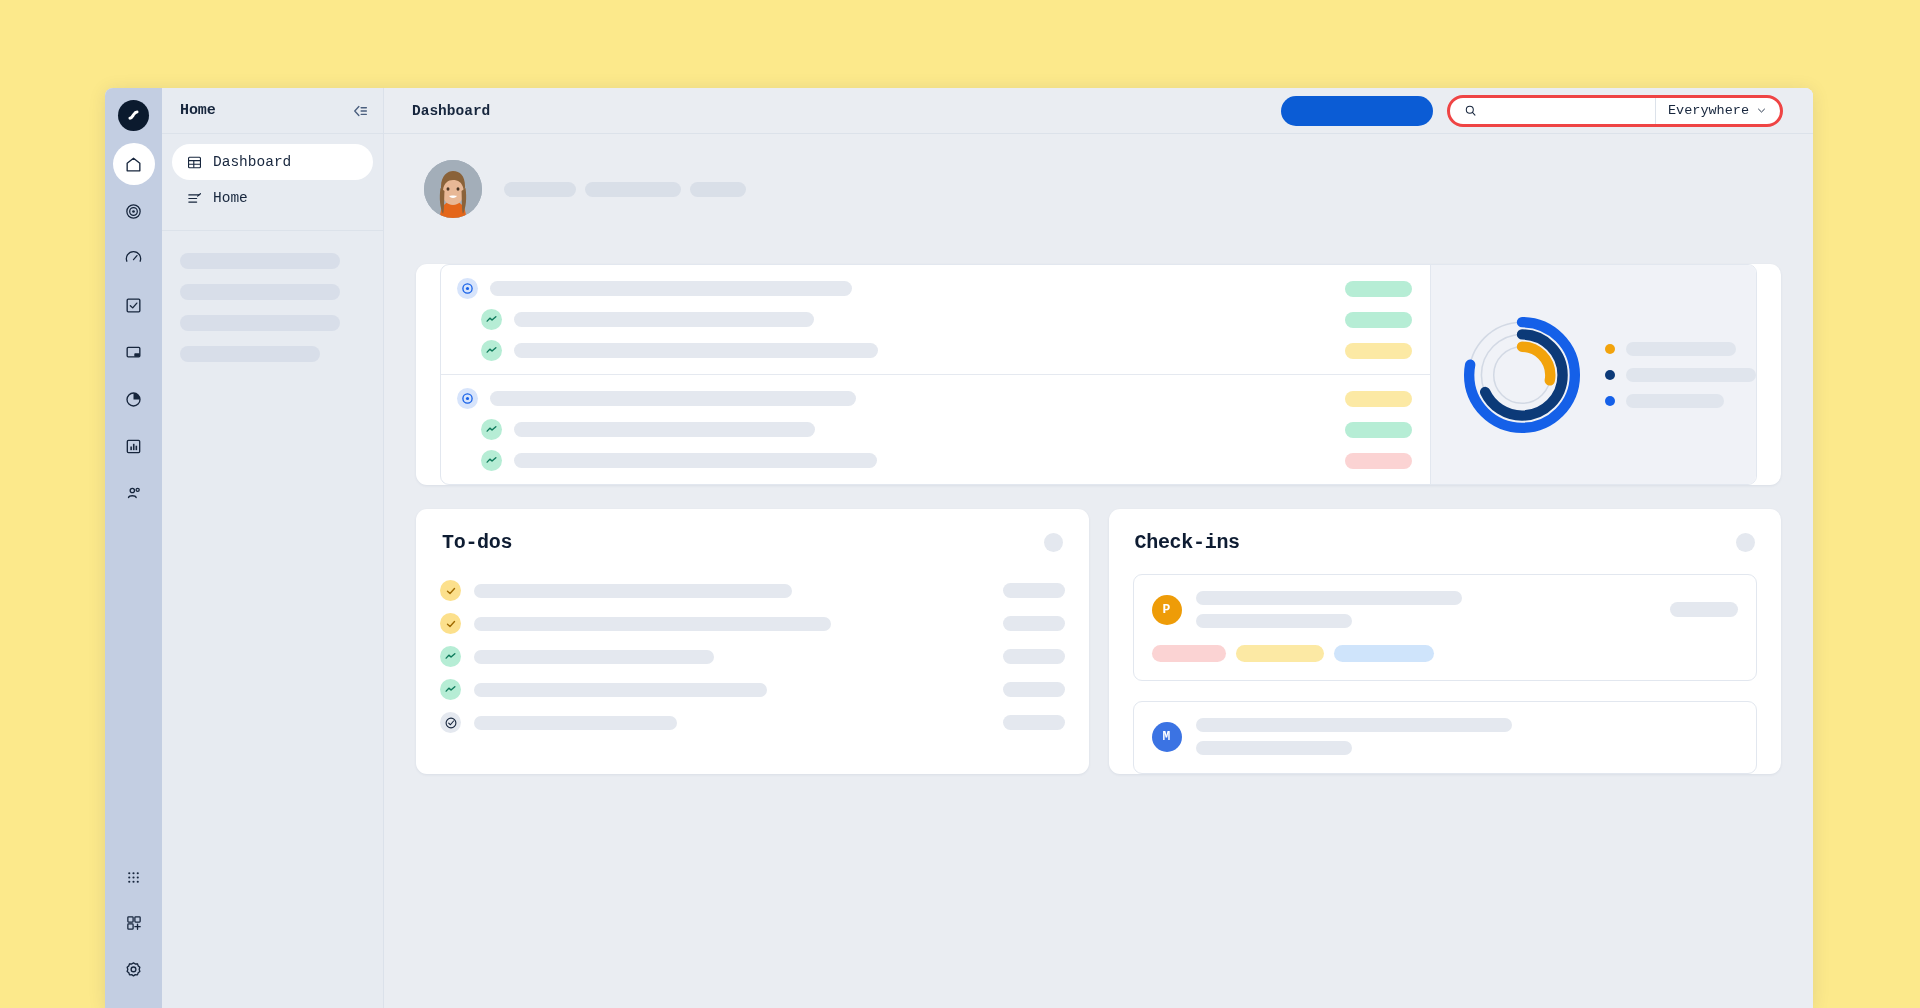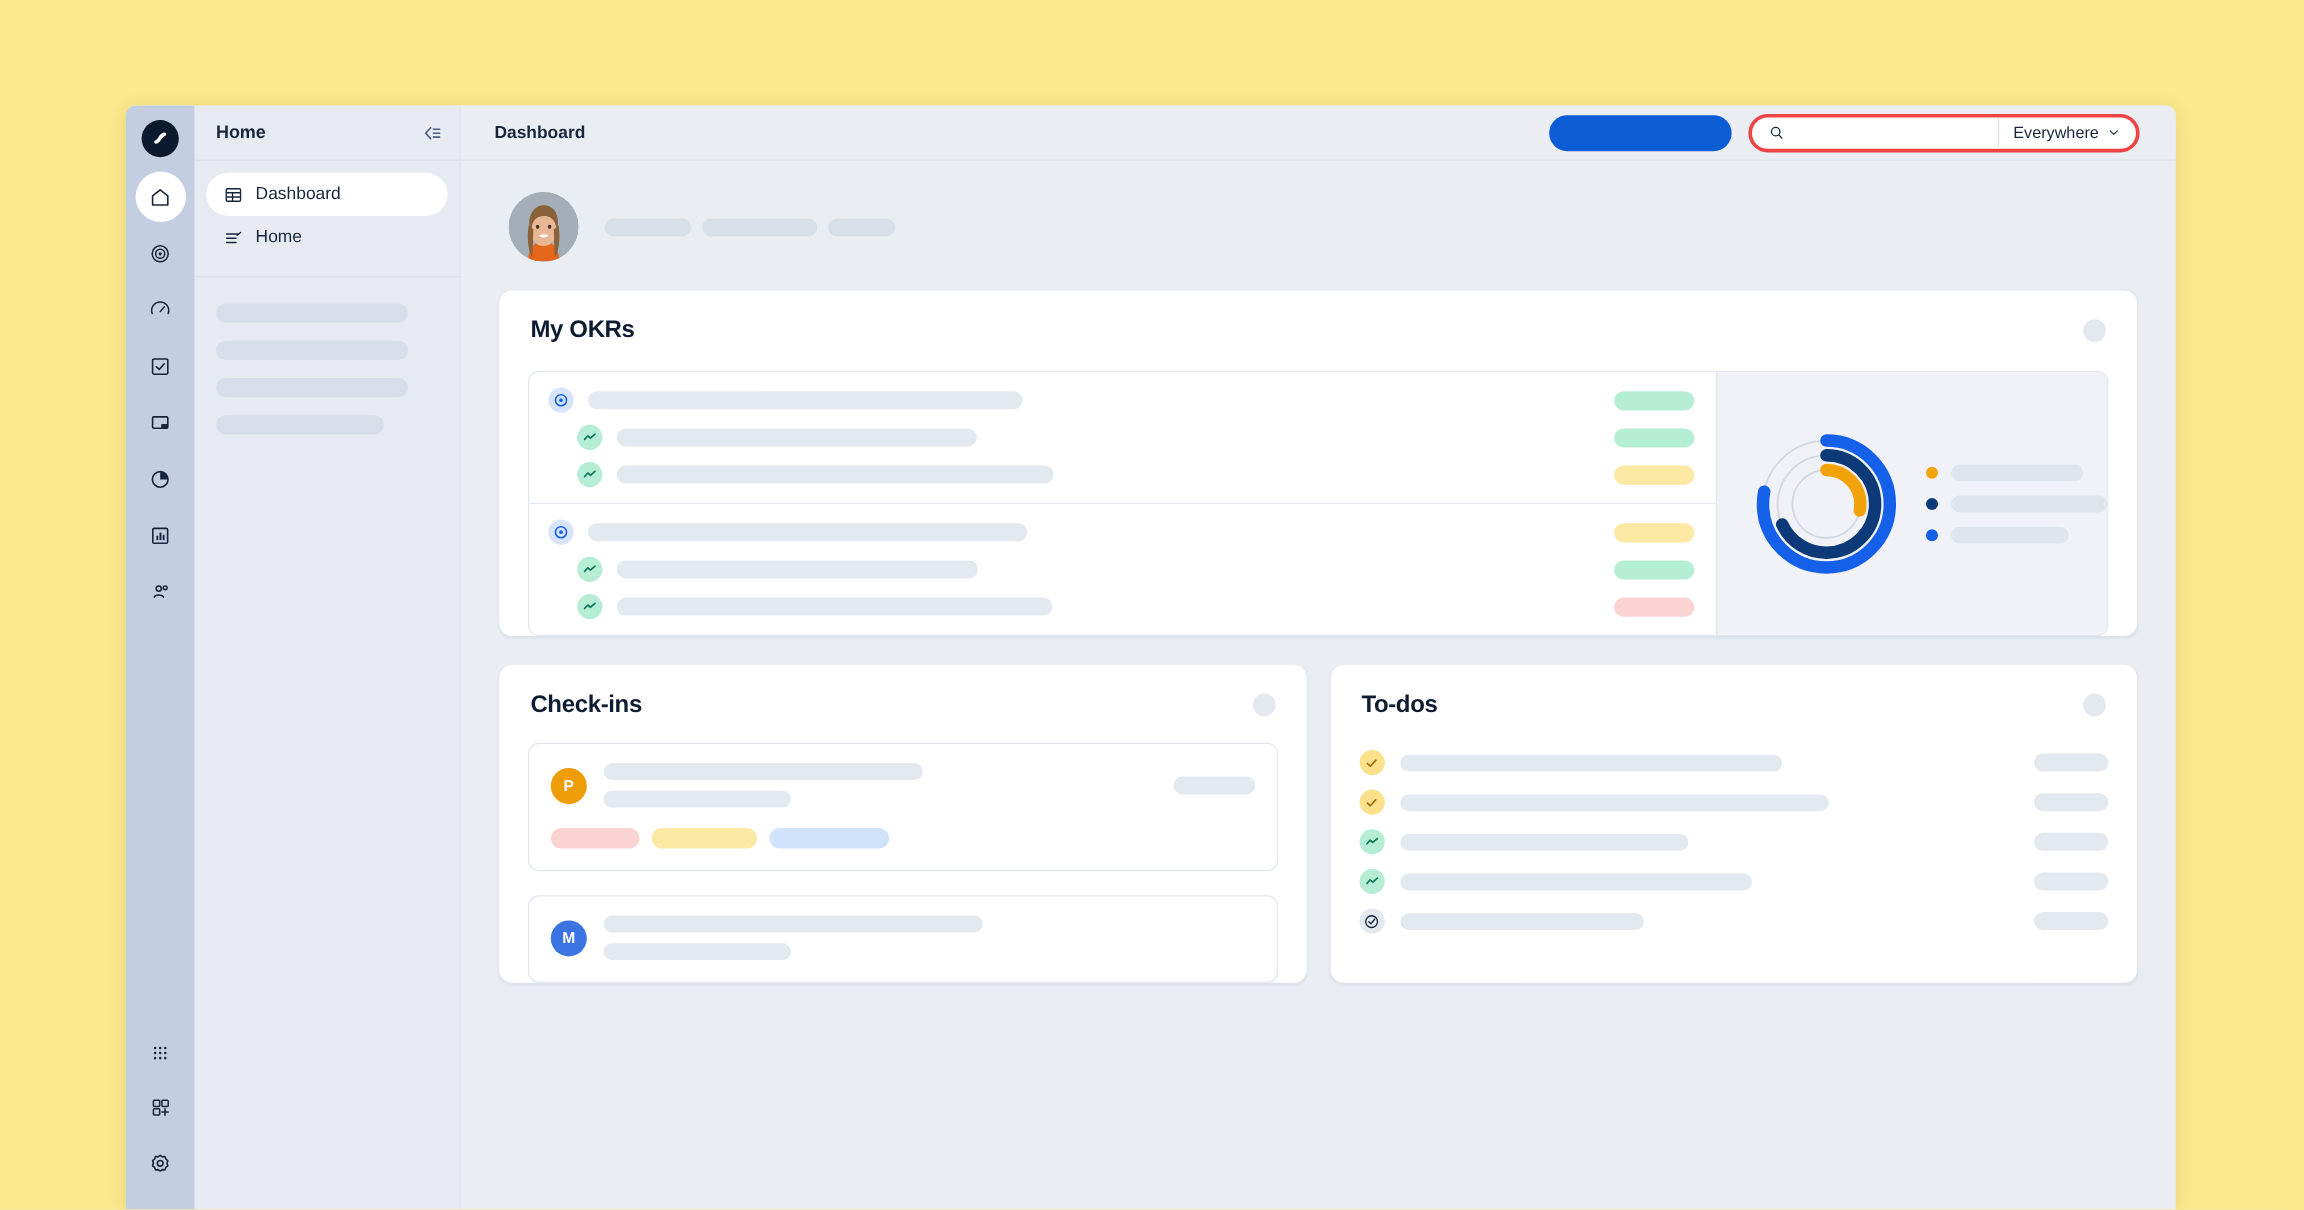--- a/index.html
+++ b/index.html
@@ -14,20 +14,21 @@
   
   #app-window {
     position: absolute;
     left: 105px; top: 88px;
     width: 1708px; height: 920px;
     background: #EAEDF2;
     border-radius: 8px 8px 0 0;
     overflow: hidden;
     display: flex;
     box-shadow: 0 2px 18px rgba(20,40,80,.10);
+    font-family: Liberation Mono, monospace;
   }
 
   
   .rail {
     width: 57px; flex: 0 0 57px;
     background: #C3CEE2;
     display: flex; flex-direction: column; align-items: center;
     padding-top: 12px;
     position: relative;
   }
@@ -360,24 +361,20 @@
           <div class="greet-text">
             <div class="meta-pills">
               <div class="meta-pill" style="width:72px"></div>
               <div class="meta-pill" style="width:96px"></div>
               <div class="meta-pill" style="width:56px"></div>
             </div>
           </div>
         </div>
 
         <div class="card">
-          <div class="card-head">
-            <div class="card-title">My OKRs</div>
-            <div class="head-circle"></div>
-          </div>
 
           <div class="okr-body">
             <div class="okr-list">
 
               <div class="okr-group">
                 <div class="okr-row">
                   <span class="badge obj">
                     <svg width="13" height="13" viewBox="0 0 24 24" fill="none">
                       <circle cx="12" cy="12" r="8.5" stroke="#1560E8" stroke-width="2.4"></circle>
                       <circle cx="12" cy="12" r="2.9" fill="#1560E8"></circle>
@@ -468,53 +465,20 @@
                 </div>
               </div>
             </div>
           </div>
         </div>
 
         <div class="bottom-row">
 
           <div class="col card">
             <div class="card-head">
-              <div class="card-title">Check-ins</div>
-              <div class="head-circle"></div>
-            </div>
-
-            <div class="checkin-item">
-              <div class="ci-top">
-                <div class="ci-avatar" style="background:#EE9C08">P</div>
-                <div class="ci-lines">
-                  <div class="ci-line" style="width:266px"></div>
-                  <div class="ci-line" style="width:156px"></div>
-                </div>
-                <div class="ci-right"></div>
-              </div>
-              <div class="tag-row">
-                <div class="tag" style="width:74px;background:#FBD3D3"></div>
-                <div class="tag" style="width:88px;background:#FCE9A4"></div>
-                <div class="tag" style="width:100px;background:#CFE4FB"></div>
-              </div>
-            </div>
-
-            <div class="checkin-item">
-              <div class="ci-top">
-                <div class="ci-avatar" style="background:#3B73E3">M</div>
-                <div class="ci-lines">
-                  <div class="ci-line" style="width:316px"></div>
-                  <div class="ci-line" style="width:156px"></div>
-                </div>
-              </div>
-            </div>
-          </div>
-
-          <div class="col card">
-            <div class="card-head">
               <div class="card-title">To-dos</div>
               <div class="head-circle"></div>
             </div>
             <div class="todo-list">
 
               <div class="todo-row">
                 <span class="badge yellow">
                   <svg width="12" height="12" viewBox="0 0 24 24" fill="none">
                     <path d="M5 12.5 L10 17 L19 7" stroke="#A06A00" stroke-width="2.8" stroke-linecap="round" stroke-linejoin="round"></path>
                   </svg>
@@ -563,18 +527,51 @@
                     <circle cx="12" cy="12" r="8.4" stroke="#17263D" stroke-width="1.9"></circle>
                     <path d="M8 12.2 L11 15 L16.4 8.6" stroke="#17263D" stroke-width="1.9" stroke-linecap="round" stroke-linejoin="round"></path>
                   </svg>
                 </span>
                 <div class="todo-bar" style="width:203px"></div>
                 <div class="row-spacer"></div>
                 <div class="todo-right"></div>
               </div>
             </div>
           </div>
+
+          <div class="col card">
+            <div class="card-head">
+              <div class="card-title">Check-ins</div>
+              <div class="head-circle"></div>
+            </div>
+
+            <div class="checkin-item">
+              <div class="ci-top">
+                <div class="ci-avatar" style="background:#EE9C08">P</div>
+                <div class="ci-lines">
+                  <div class="ci-line" style="width:266px"></div>
+                  <div class="ci-line" style="width:156px"></div>
+                </div>
+                <div class="ci-right"></div>
+              </div>
+              <div class="tag-row">
+                <div class="tag" style="width:74px;background:#FBD3D3"></div>
+                <div class="tag" style="width:88px;background:#FCE9A4"></div>
+                <div class="tag" style="width:100px;background:#CFE4FB"></div>
+              </div>
+            </div>
+
+            <div class="checkin-item">
+              <div class="ci-top">
+                <div class="ci-avatar" style="background:#3B73E3">M</div>
+                <div class="ci-lines">
+                  <div class="ci-line" style="width:316px"></div>
+                  <div class="ci-line" style="width:156px"></div>
+                </div>
+              </div>
+            </div>
+          </div>
         </div>
 
       </div>
     </div>
   </div>
 </div>
 
 </body></html>

